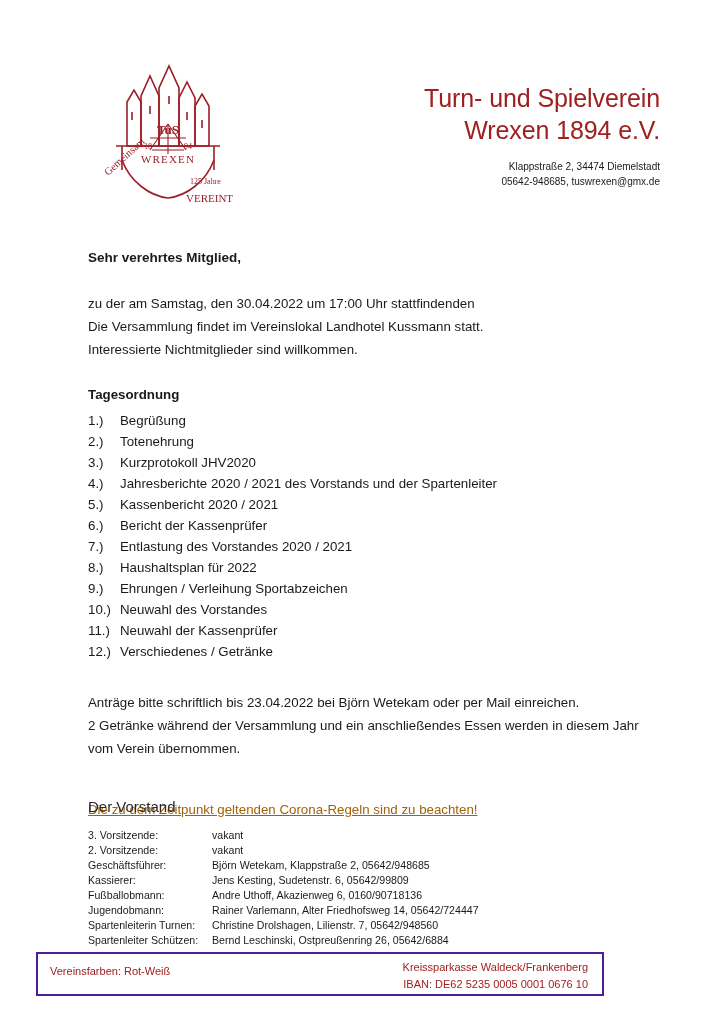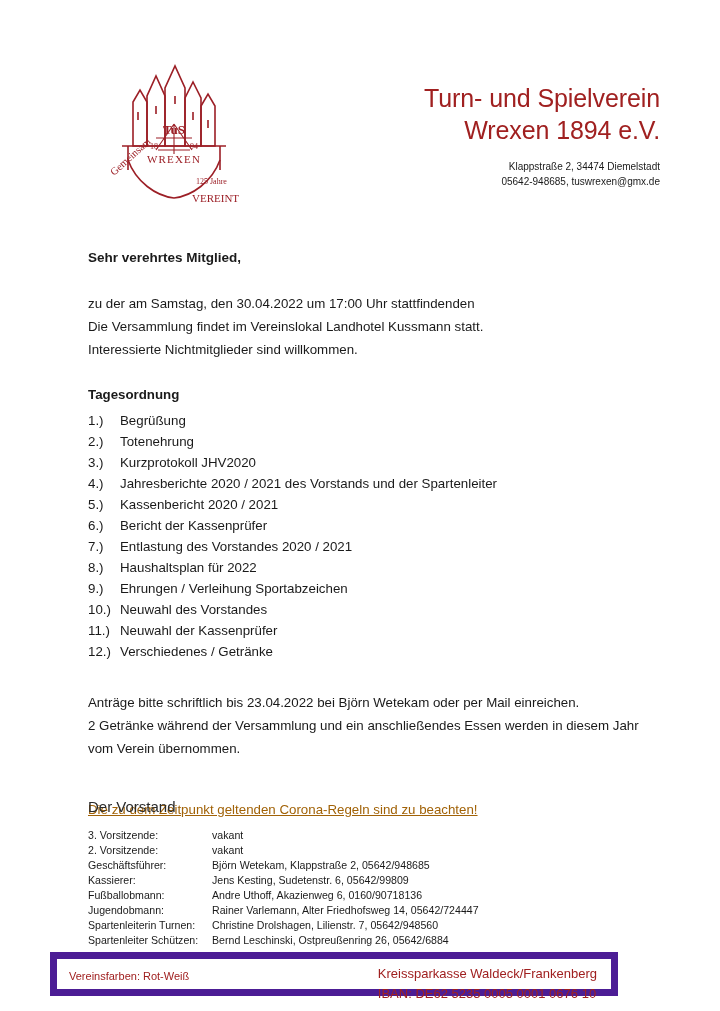--- a/index.html
+++ b/index.html
@@ -25,21 +25,21 @@
   
   .header {
     position: absolute;
     top: 40px;
     left: 0;
     width: 720px;
     height: 180px;
   }
   .logo-wrap {
     position: absolute;
-    left: 76px;
+    left: 70px;
     top: 10px;
     width: 180px;
     height: 165px;
   }
   .logo-svg { display: block; }
 
   .org-block {
     position: absolute;
     left: 330px;
     top: 42px;
@@ -124,41 +124,41 @@
   }
   .vorstand-table td {
     padding: 0;
     vertical-align: top;
   }
   .vt-role { width: 124px; }
 
   
   .footer-box {
     position: absolute;
-    left: 50px;
+    left: 36px;
     top: 952px;
     width: 568px;
     height: 44px;
-    border: 7px solid #4c1d95;
+    border: 2px solid #4c1d95;
     box-sizing: border-box;
   }
   .footer-left {
     position: absolute;
     left: 12px;
     top: 11px;
     color: #a02020;
     font-size: 11px;
   }
   .footer-right {
     position: absolute;
     right: 14px;
     top: 5px;
     color: #a02020;
-    font-size: 13px;
-    text-align: left;
+    font-size: 11px;
+    text-align: right;
     line-height: 1.55;
   }
 </style>
 </head>
 <body>
 
 <div class="page">
 
   <div class="header">
 

